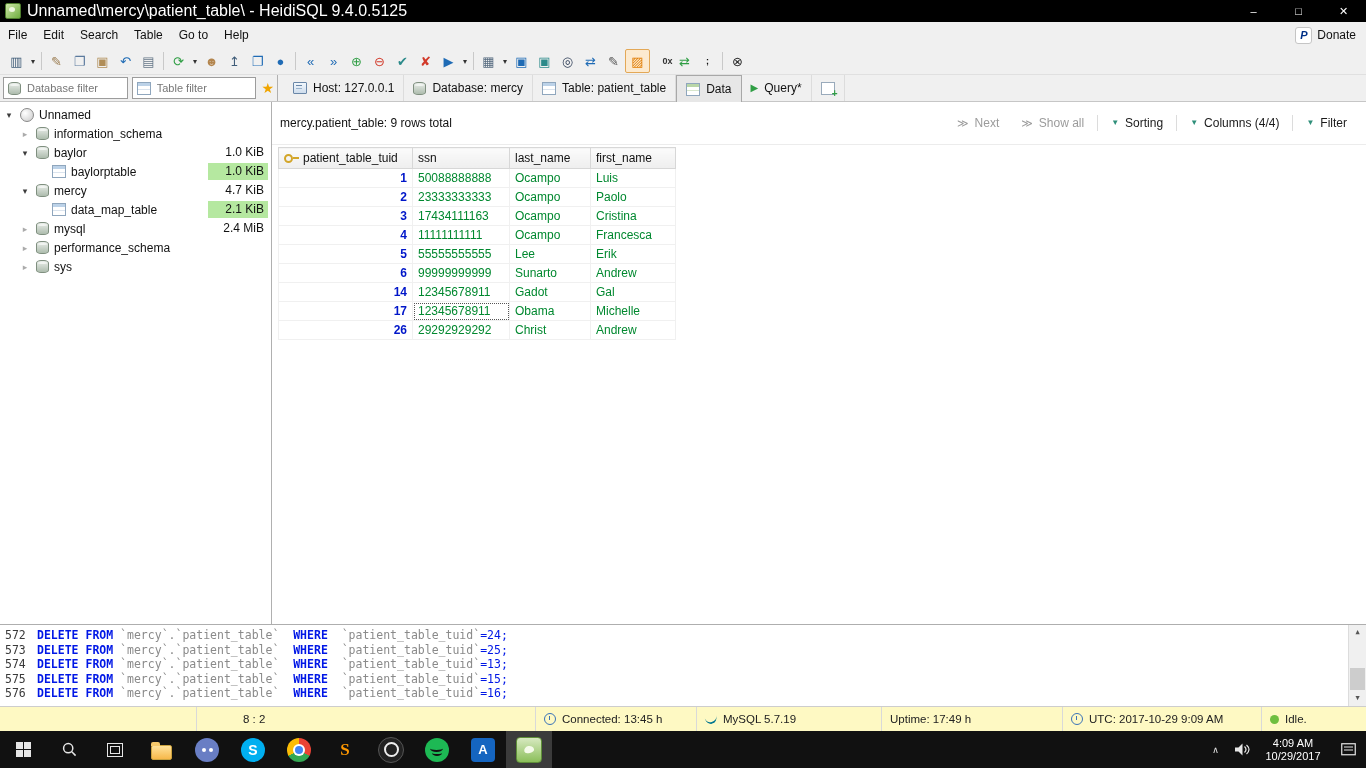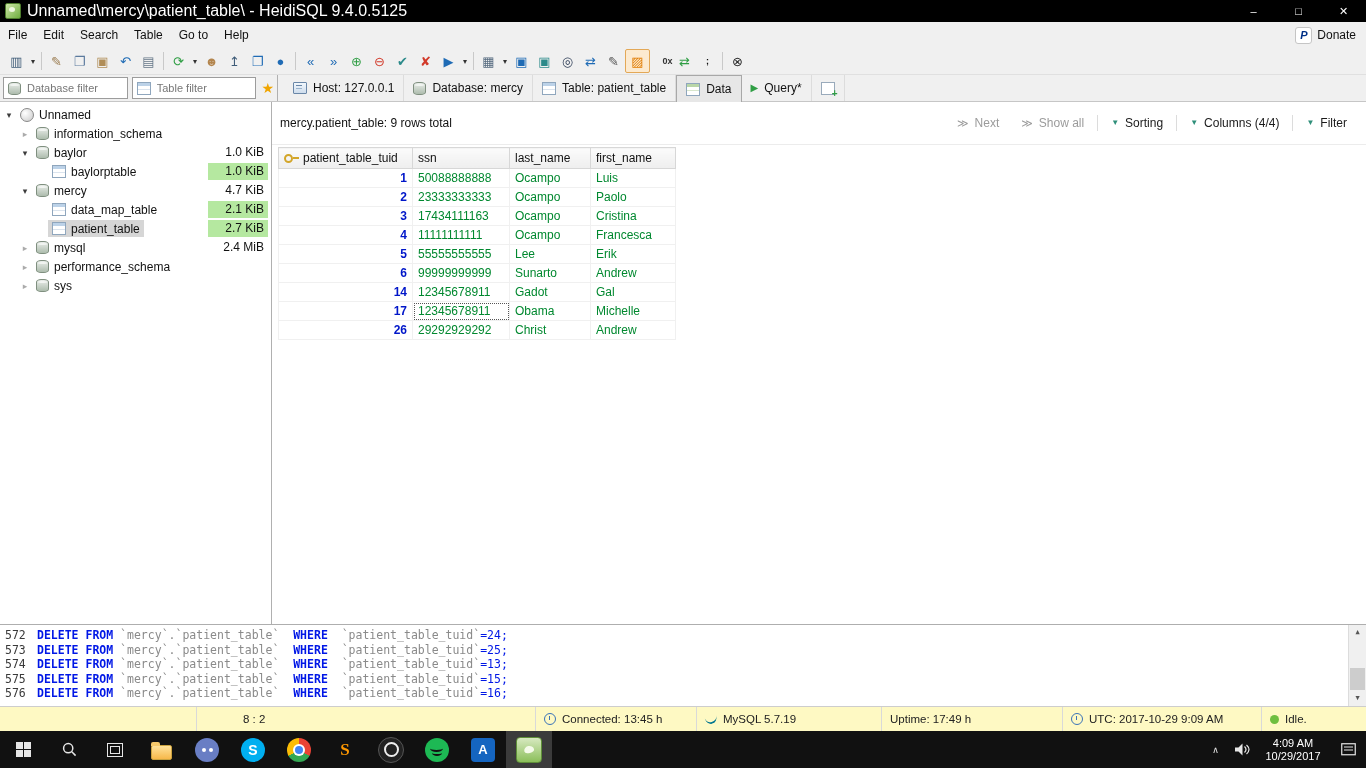--- a/index.html
+++ b/index.html
@@ -363,28 +363,20 @@
           </span>
           <span class="t-size">4.7 KiB</span>
         </div>
         <div class="tree-row" style="padding-left: 34px;">
           <span class="chev none"></span>
           <span class="t-body">
             <span class="ic-table"></span>
             <span>data_map_table</span>
           </span>
           <span class="t-size green">2.1 KiB</span>
-        </div>
-        <div class="tree-row" style="padding-left: 34px;">
-          <span class="chev none"></span>
-          <span class="t-body sel-bg">
-            <span class="ic-table"></span>
-            <span>patient_table</span>
-          </span>
-          <span class="t-size green">2.7 KiB</span>
         </div>
         <div class="tree-row" style="padding-left: 18px;">
           <span class="chev closed">▸</span>
           <span class="t-body">
             <span class="ic-db"></span>
             <span>mysql</span>
           </span>
           <span class="t-size">2.4 MiB</span>
         </div>
         <div class="tree-row" style="padding-left: 18px;">

